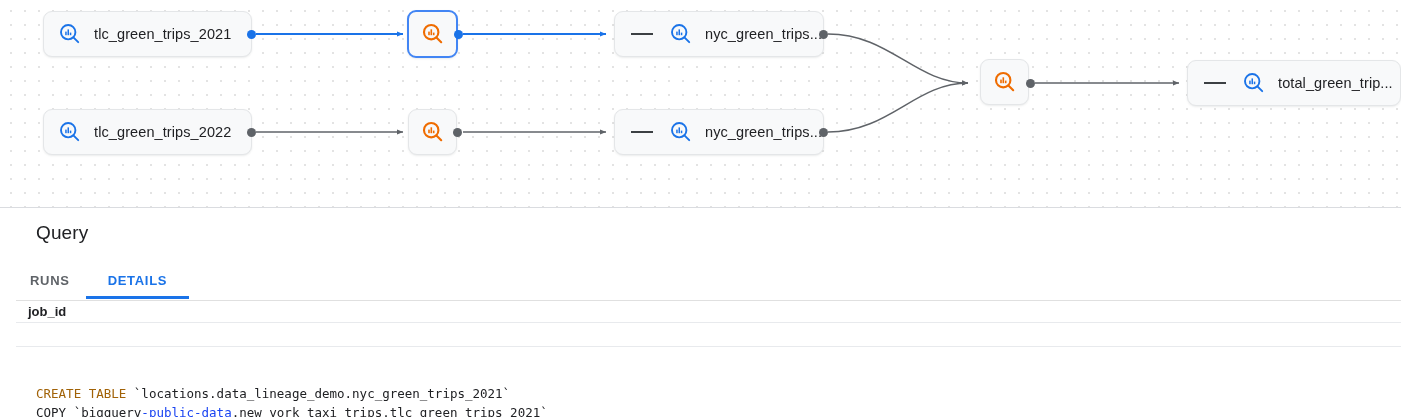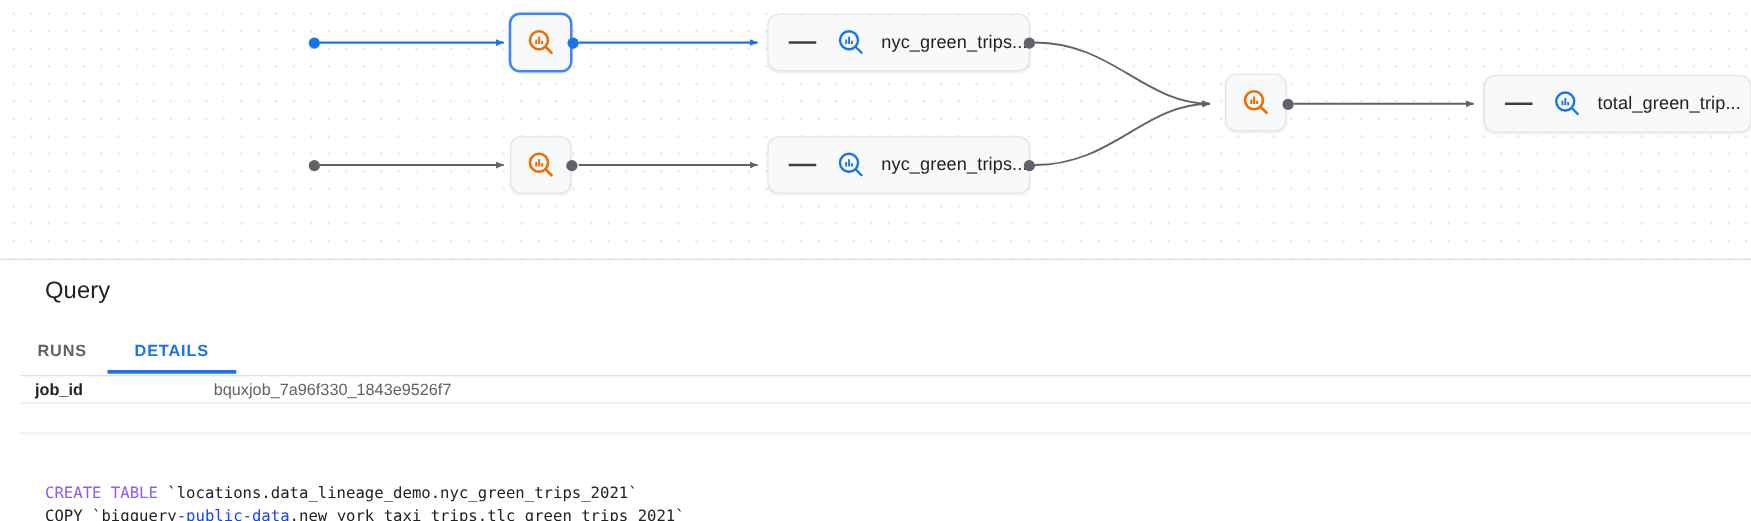--- a/index.html
+++ b/index.html
@@ -214,21 +214,21 @@
     top: 168px;
     width: 1401px;
     padding: 8px 0 0 20px;
     box-sizing: border-box;
     font-family: "DejaVu Sans Mono", monospace;
     font-size: 12.5px;
     line-height: 19px;
     color: #202124;
     white-space: pre;
   }
-  .kw { color: #8b5cf6; }
+  .kw { color: #a16207; }
   .tok-blue { color: #1a44f2; }
 </style>
 </head>
 <body>
 
 <div id="app">
 
   <div id="graph-canvas">
 
     <svg id="edge-layer" viewBox="0 0 1401 208" xmlns="http://www.w3.org/2000/svg">
@@ -249,22 +249,46 @@
 
       <path d="M463,132 L606,132" stroke="#5f6368" stroke-width="1.5" fill="none" marker-end="url(#arrow-grey)"></path>
 
       <path d="M828,34 C890,34 915,83 968,83" stroke="#5f6368" stroke-width="1.5" fill="none" marker-end="url(#arrow-grey)"></path>
 
       <path d="M828,132 C890,132 915,83 968,83" stroke="#5f6368" stroke-width="1.5" fill="none" marker-end="url(#arrow-grey)"></path>
 
       <path d="M1035,83 L1179,83" stroke="#5f6368" stroke-width="1.5" fill="none" marker-end="url(#arrow-grey)"></path>
     </svg>
 
+    <div class="node" style="left:43px; top:11px; width:209px; height:46px;">
+      <span class="node-icon">
+        <svg viewBox="0 0 24 24" width="24" height="24" xmlns="http://www.w3.org/2000/svg">
+          <circle cx="10.2" cy="10.2" r="7.2" fill="none" stroke="#1a73e8" stroke-width="1.9"></circle>
+          <rect x="7.2" y="9.6" width="1.5" height="3.6" fill="#1a73e8"></rect>
+          <rect x="9.5" y="7.4" width="1.5" height="5.8" fill="#1a73e8"></rect>
+          <rect x="11.8" y="10.6" width="1.5" height="2.6" fill="#1a73e8"></rect>
+          <line x1="15.4" y1="15.4" x2="20.2" y2="20.2" stroke="#1a73e8" stroke-width="1.9" stroke-linecap="round"></line>
+        </svg>
+      </span>
+      <span class="node-label">tlc_green_trips_2021</span>
+    </div>
     <span class="port active" style="left:247px; top:30px;"></span>
 
+    <div class="node" style="left:43px; top:109px; width:209px; height:46px;">
+      <span class="node-icon">
+        <svg viewBox="0 0 24 24" width="24" height="24" xmlns="http://www.w3.org/2000/svg">
+          <circle cx="10.2" cy="10.2" r="7.2" fill="none" stroke="#1a73e8" stroke-width="1.9"></circle>
+          <rect x="7.2" y="9.6" width="1.5" height="3.6" fill="#1a73e8"></rect>
+          <rect x="9.5" y="7.4" width="1.5" height="5.8" fill="#1a73e8"></rect>
+          <rect x="11.8" y="10.6" width="1.5" height="2.6" fill="#1a73e8"></rect>
+          <line x1="15.4" y1="15.4" x2="20.2" y2="20.2" stroke="#1a73e8" stroke-width="1.9" stroke-linecap="round"></line>
+        </svg>
+      </span>
+      <span class="node-label">tlc_green_trips_2022</span>
+    </div>
     <span class="port" style="left:247px; top:128px;"></span>
 
     <div class="node compact selected" style="left:407px; top:10px; width:51px; height:48px;">
       <span class="node-icon">
         <svg viewBox="0 0 24 24" width="24" height="24" xmlns="http://www.w3.org/2000/svg">
           <circle cx="10.2" cy="10.2" r="7.2" fill="none" stroke="#ef6c00" stroke-width="2.1"></circle>
           <rect x="7.2" y="9.6" width="1.6" height="3.6" fill="#ef6c00"></rect>
           <rect x="9.5" y="7.3" width="1.6" height="5.9" fill="#ef6c00"></rect>
           <rect x="11.9" y="10.6" width="1.6" height="2.6" fill="#ef6c00"></rect>
           <line x1="15.4" y1="15.4" x2="20.2" y2="20.2" stroke="#ef6c00" stroke-width="2.1" stroke-linecap="round"></line>
@@ -353,21 +377,20 @@
     <div id="panel-title">Query</div>
 
     <div id="tabs">
       <div class="tab">RUNS</div>
       <div class="tab active">DETAILS</div>
     </div>
 
     <div id="properties">
       <div class="prop-row">
         <div class="prop-key">job_id</div>
-        <div class="prop-val">bquxjob_7a96f330_1843e9526f7</div>
       </div>
       <div class="prop-spacer"></div>
     </div>
 
     <div id="sql-block"><span class="kw">CREATE TABLE</span><span> `locations.data_lineage_demo.nyc_green_trips_2021`</span>
 <span>COPY `bigquery</span><span class="tok-blue">-public-data</span><span>.new_york_taxi_trips.tlc_green_trips_2021`</span></div>
 
   </div>
 </div>
 

